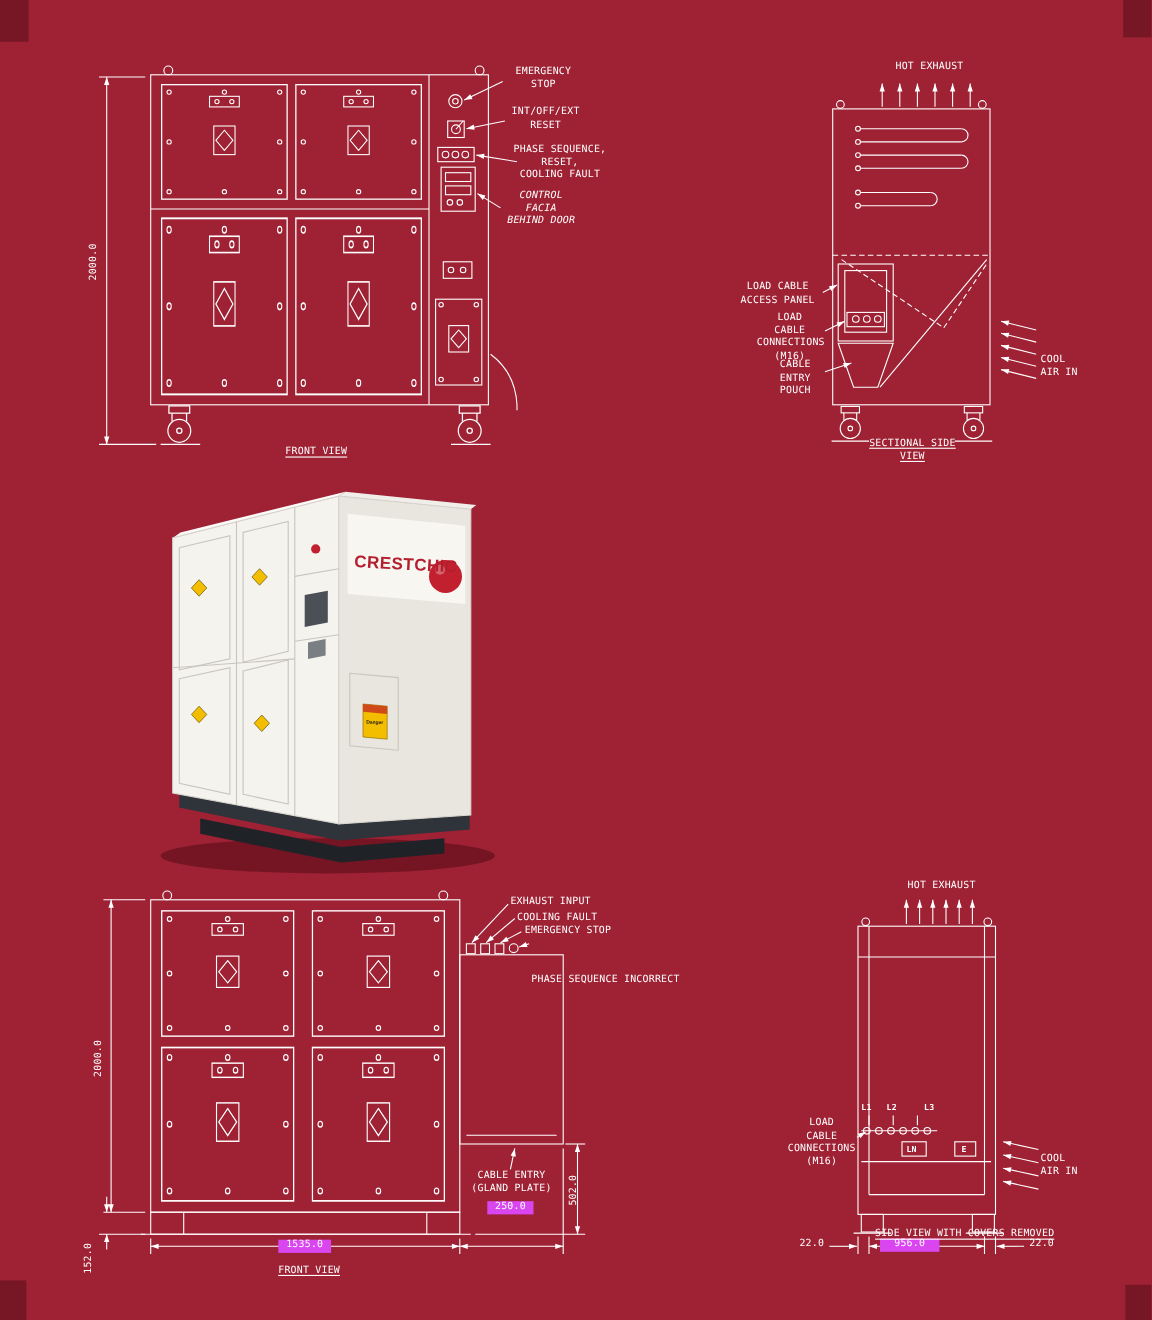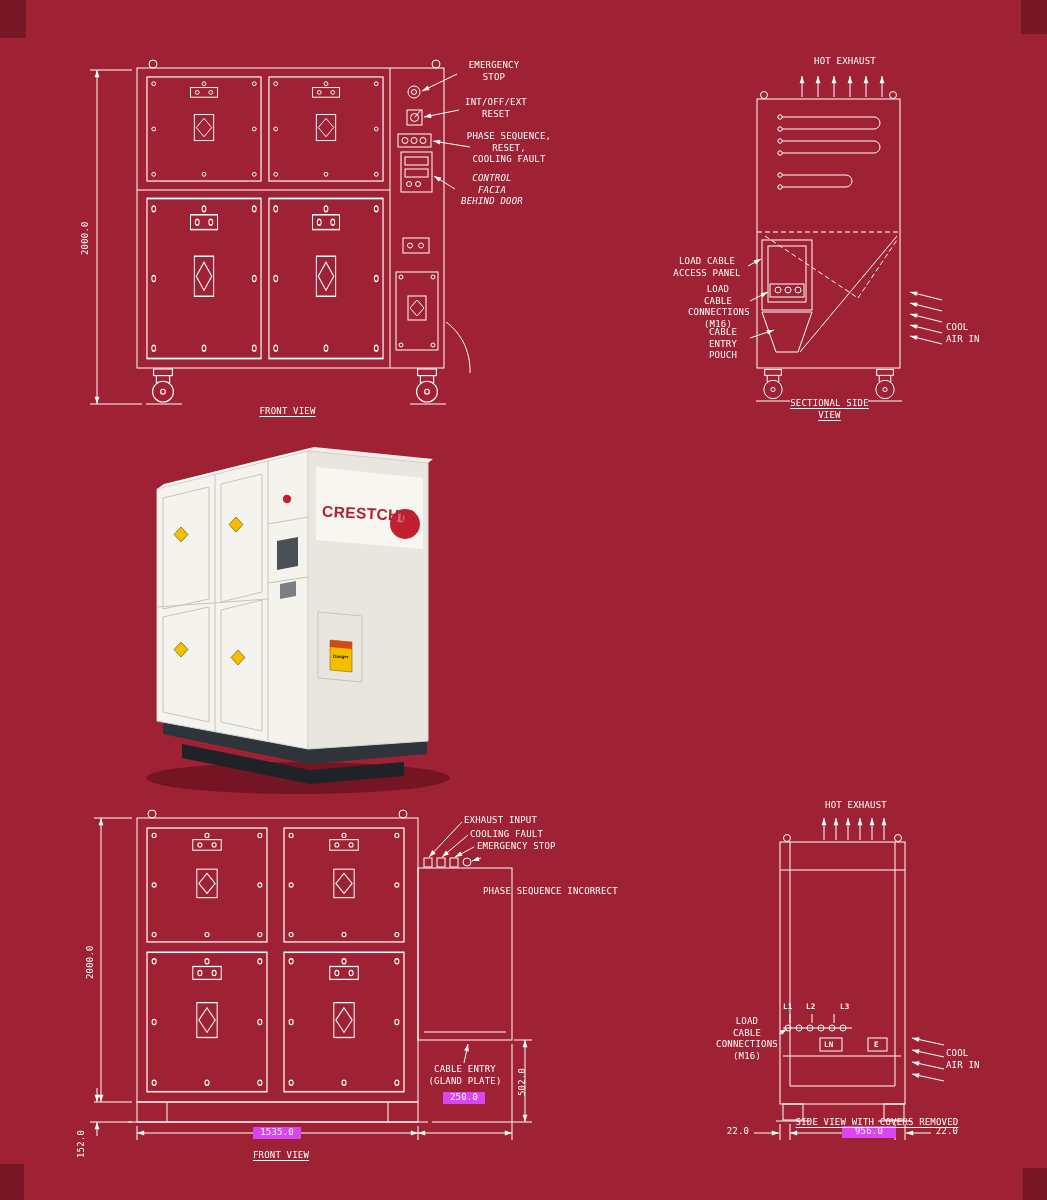--- a/index.html
+++ b/index.html
@@ -346,21 +346,21 @@
 CONNECTIONS
 (M16)</div>
   <div class="lbl sm" style="left:783px;top:1002px;">L1</div>
   <div class="lbl sm" style="left:806px;top:1002px;">L2</div>
   <div class="lbl sm" style="left:828px;top:1002px;padding-left:12px;">L3</div>
   <div class="lbl sm" style="left:824px;top:1040px;">LN</div>
   <div class="lbl sm" style="left:874px;top:1040px;">E</div>
   <div class="lbl" style="left:946px;top:1048px;width:48px;">COOL
 AIR IN</div>
   <div class="lbl c" style="left:724px;top:1126px;width:28px;">22.0</div>
-  <div class="lbl c bg" style="left:842px;top:1126px;width:54px;">956.0</div>
+  <div class="lbl c bg" style="left:800px;top:1126px;width:54px;">956.0</div>
   <div class="lbl c" style="left:933px;top:1126px;width:28px;">22.0</div>
   <div class="lbl c u" style="left:760px;top:1117px;width:170px;margin-left:32px;">SIDE VIEW WITH COVERS REMOVED</div>
 
   <div class="corner" style="left:0;top:0;width:26px;height:38px;"></div>
   <div class="corner" style="left:0;top:1164px;width:24px;height:36px;"></div>
   <div class="corner" style="left:1021px;top:0;width:26px;height:34px;"></div>
   <div class="corner" style="left:1023px;top:1168px;width:24px;height:32px;"></div>
 
 </div>
 

